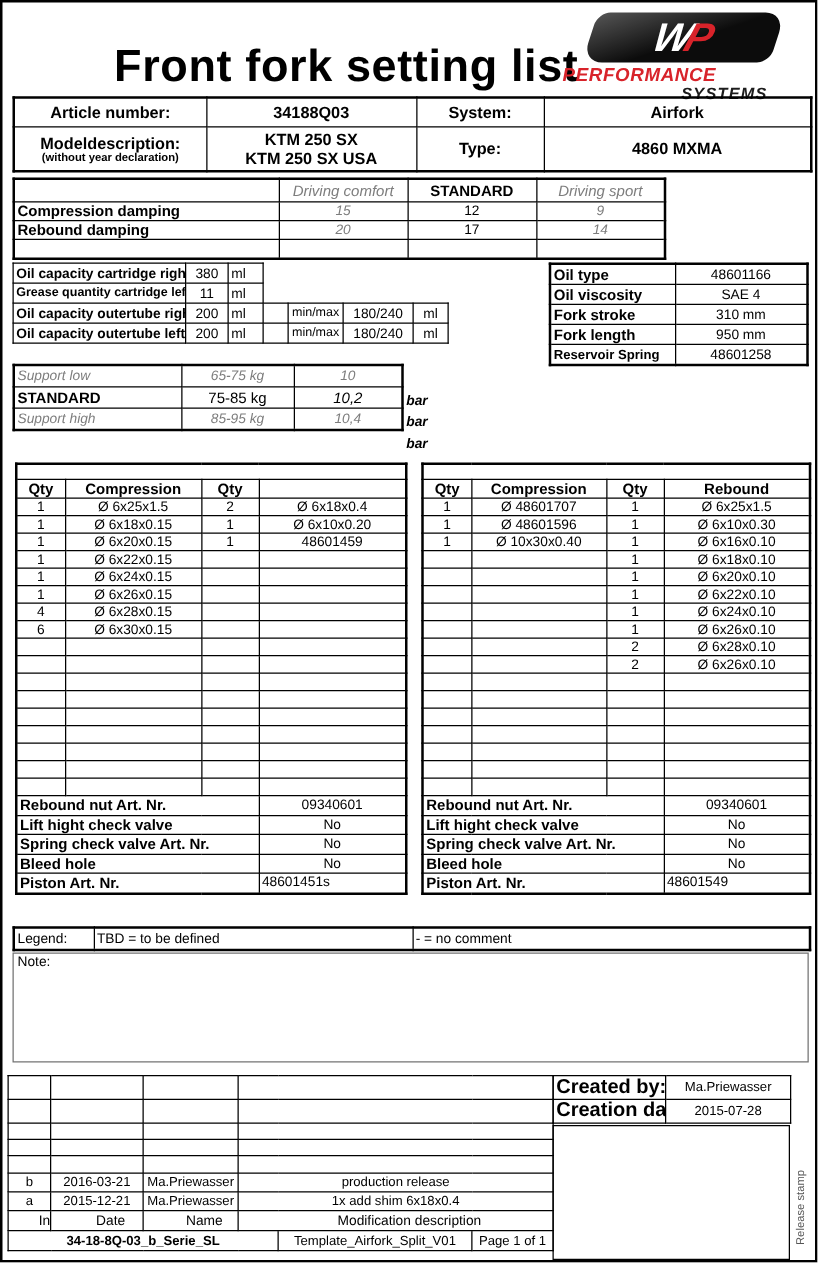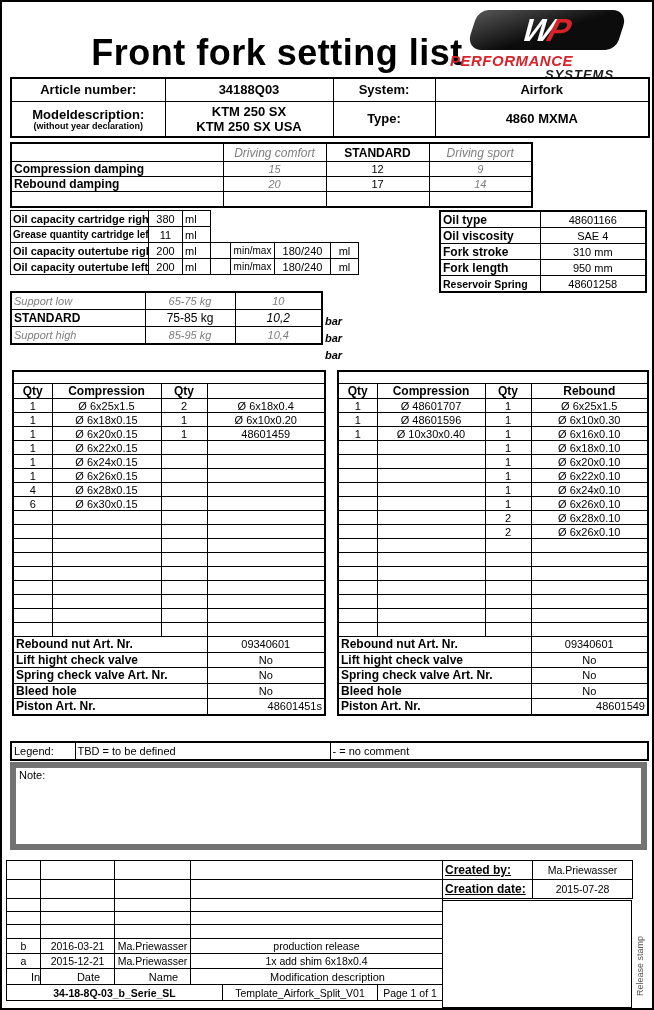--- a/index.html
+++ b/index.html
@@ -56,34 +56,34 @@
   .adj .hdr td { height:20px; font-weight:bold; font-size:12px; }
   .adj .std td { font-size:12px; }
   .adj .std .lbl { font-weight:bold; }
   .bar-unit { font-style:italic; font-weight:bold; font-size:11px; }
 
   
   .shim td { height:13px; font-size:11px; }
   .shim .blank td { height:11px; }
   .shim .head td { font-weight:bold; font-size:12px; height:14px; }
   .shim .sfoot .flbl { text-align:left; font-weight:bold; font-size:12px; height:14.5px; }
-  .shim .sfoot tr:last-child .fval { text-align:right; }
+  .shim .sfoot tr:last-child .fval { text-align:left; }
 
   
   .legend td { height:16px; text-align:left; }
   .note-box { left:8px; top:760px; width:637px; height:88px;
-    border:6px solid #737373; box-sizing:border-box; font-size:11px; padding:1px 3px; }
+    border:1px solid #737373; box-sizing:border-box; font-size:11px; padding:1px 3px; }
 
   
   .foot td { font-size:10.5px; }
   .foot .hd td { font-weight:normal; font-size:11px;padding-left:24px; }
   .foot .docrow td { height:15px;margin-top:44px; }
   .foot .doc { font-weight:bold; }
   .cb td { height:18px; }
-  .cb .lbl { font-size:12px;text-decoration:underline; }
+  .cb .lbl { font-size:16px; }
   .stamp-box { left:440px; top:898px; width:190px; height:108px;
     border:1px solid #000; box-sizing:border-box; }
   .release-stamp { left:633px; top:918px; height:76px; writing-mode:vertical-rl;
     transform:rotate(180deg); font-size:9px; color:#555; }
 </style>
 </head>
 <body>
 
 <div class="page">
 

